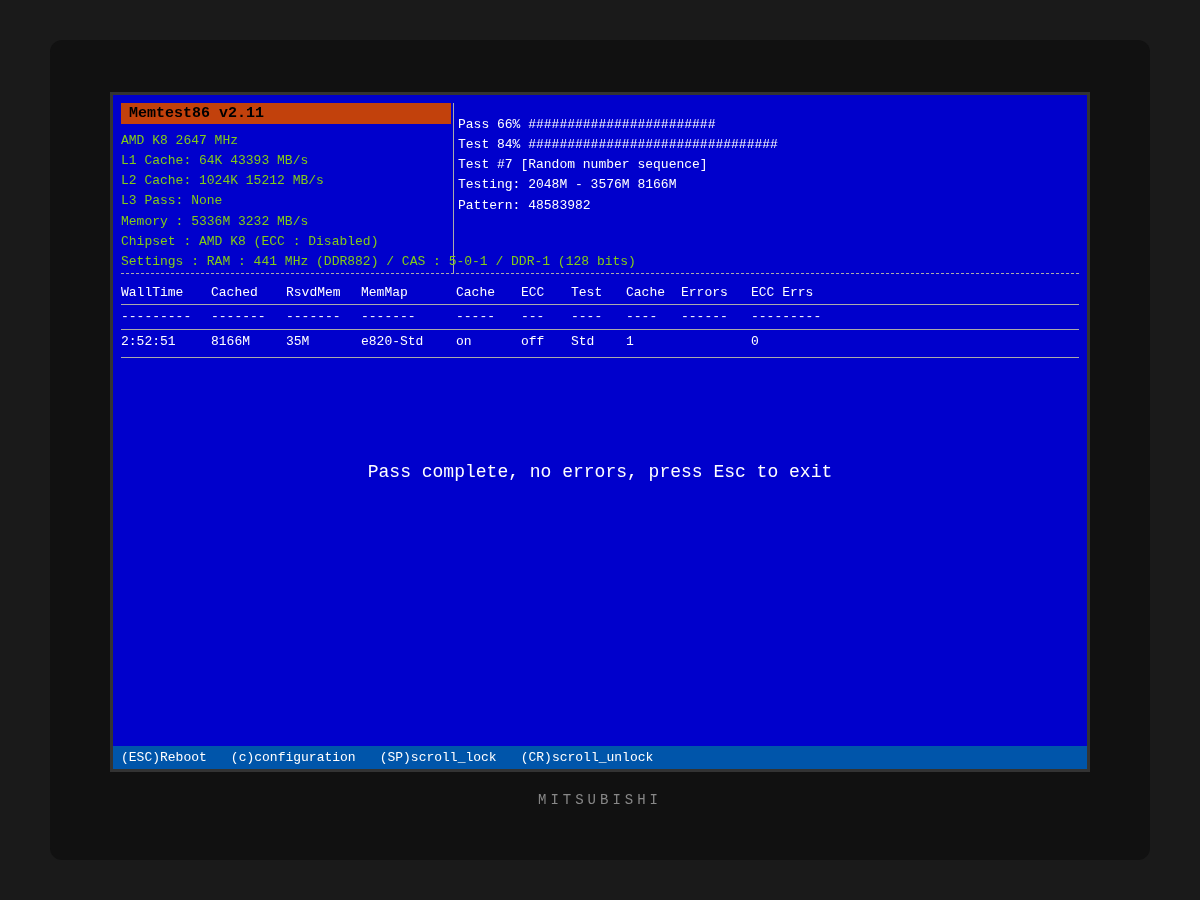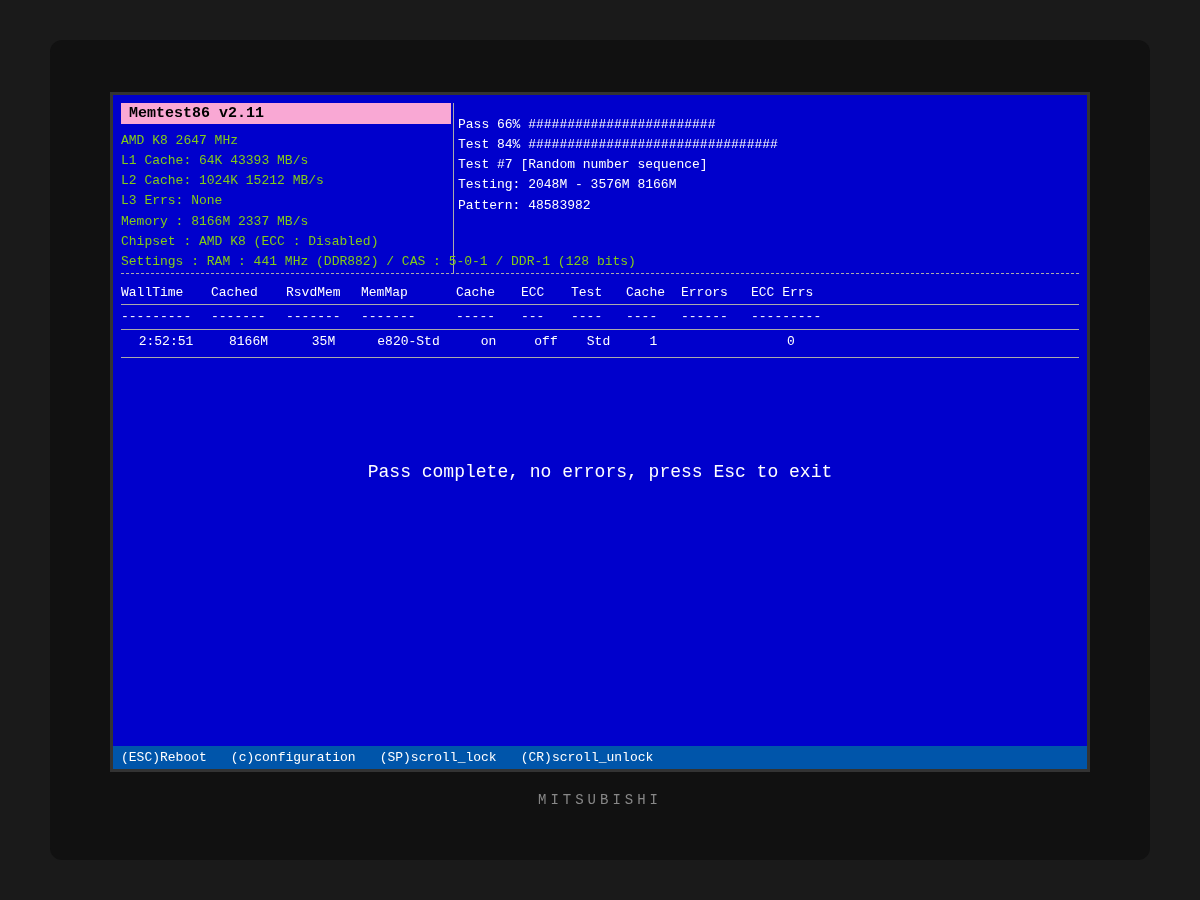--- a/index.html
+++ b/index.html
@@ -26,21 +26,21 @@
     }
     .screen {
       width: 980px;
       height: 680px;
       background: #0000cc;
       position: relative;
       overflow: hidden;
       border: 3px solid #333;
     }
     .title-bar {
-      background: #f9a8d4;
+      background: #c2410c;
       color: #000;
       font-weight: bold;
       font-size: 15px;
       padding: 2px 8px;
       display: inline-block;
       position: absolute;
       top: 8px;
       left: 8px;
       width: 330px;
     }
@@ -131,22 +131,22 @@
       <div>Test 84% ################################</div>
       <div>Test #7  [Random number sequence]</div>
       <div>Testing: 2048M - 3576M 8166M</div>
       <div>Pattern:  48583982</div>
     </div>
 
     <div class="info-left">
       <div>AMD K8 2647 MHz</div>
       <div>L1 Cache:    64K  43393 MB/s</div>
       <div>L2 Cache: 1024K  15212 MB/s</div>
-      <div>L3 Errs:        None</div>
-      <div>Memory   : 8166M   2337 MB/s</div>
+      <div>L3 Pass:        None</div>
+      <div>Memory   : 5336M   3232 MB/s</div>
       <div>Chipset  : AMD K8 (ECC : Disabled)</div>
       <div>Settings : RAM : 441 MHz (DDR882) / CAS : 5-0-1 / DDR-1 (128 bits)</div>
     </div>
 
     <div class="divider-h"></div>
 
     <div class="table-section">
       <div style="display:flex; gap:0; font-size:13px; color:#fff; line-height:1.6;">
         <span style="width:90px;">WallTime</span>
         <span style="width:75px;">Cached</span>
@@ -164,21 +164,21 @@
         <span style="width:75px;">-------</span>
         <span style="width:75px;">-------</span>
         <span style="width:95px;">-------</span>
         <span style="width:65px;">-----</span>
         <span style="width:50px;">---</span>
         <span style="width:55px;">----</span>
         <span style="width:55px;">----</span>
         <span style="width:70px;">------</span>
         <span style="width:80px;">---------</span>
       </div>
-      <div style="display:flex; gap:0; font-size:13px; color:#fff; line-height:1.6;text-align:center;">
+      <div style="display:flex; gap:0; font-size:13px; color:#fff; line-height:1.6;">
         <span style="width:90px;">2:52:51</span>
         <span style="width:75px;">8166M</span>
         <span style="width:75px;">35M</span>
         <span style="width:95px;">e820-Std</span>
         <span style="width:65px;">on</span>
         <span style="width:50px;">off</span>
         <span style="width:55px;font-family:Liberation Mono, monospace;">Std</span>
         <span style="width:55px;">1</span>
         <span style="width:70px;"></span>
         <span style="width:80px;">0</span>

